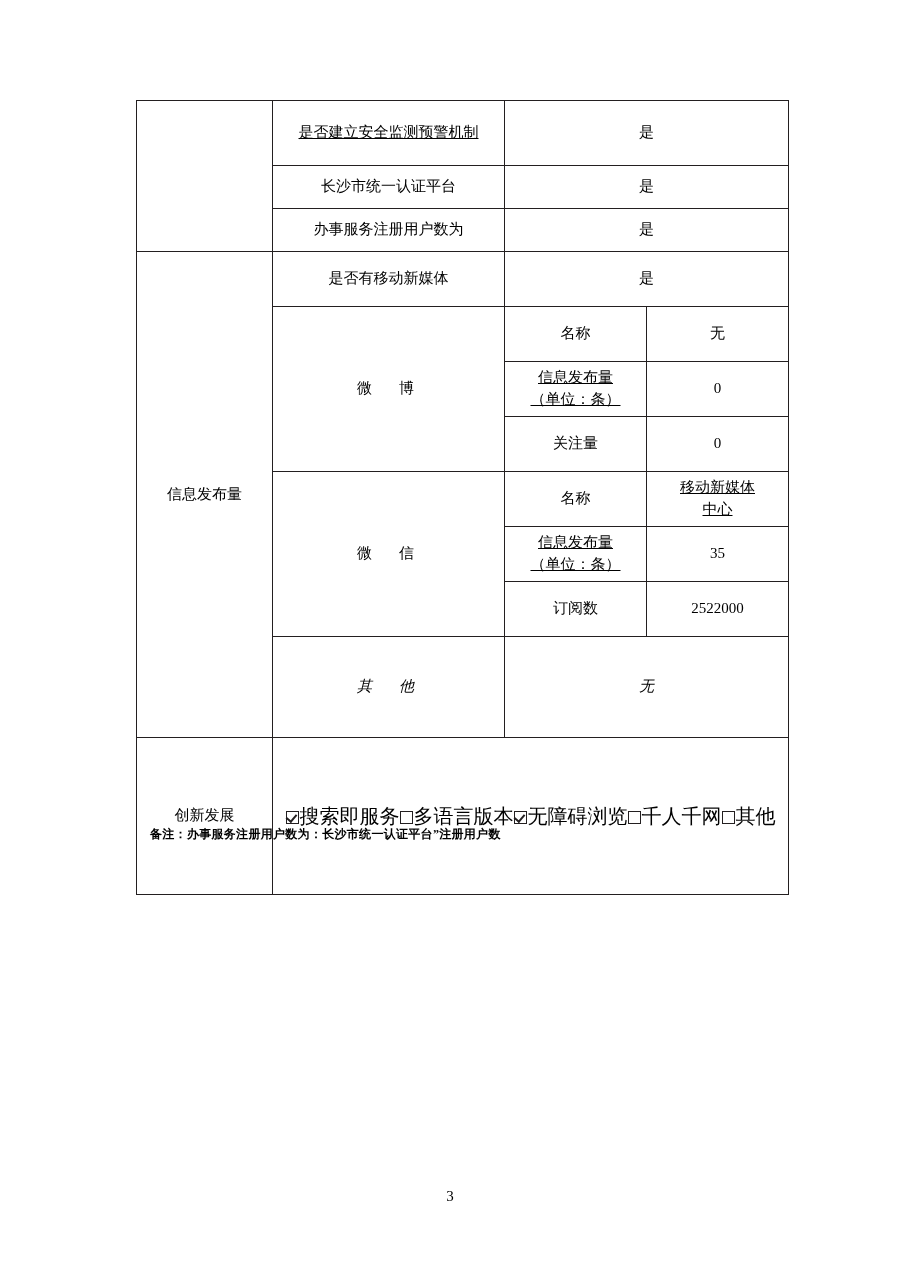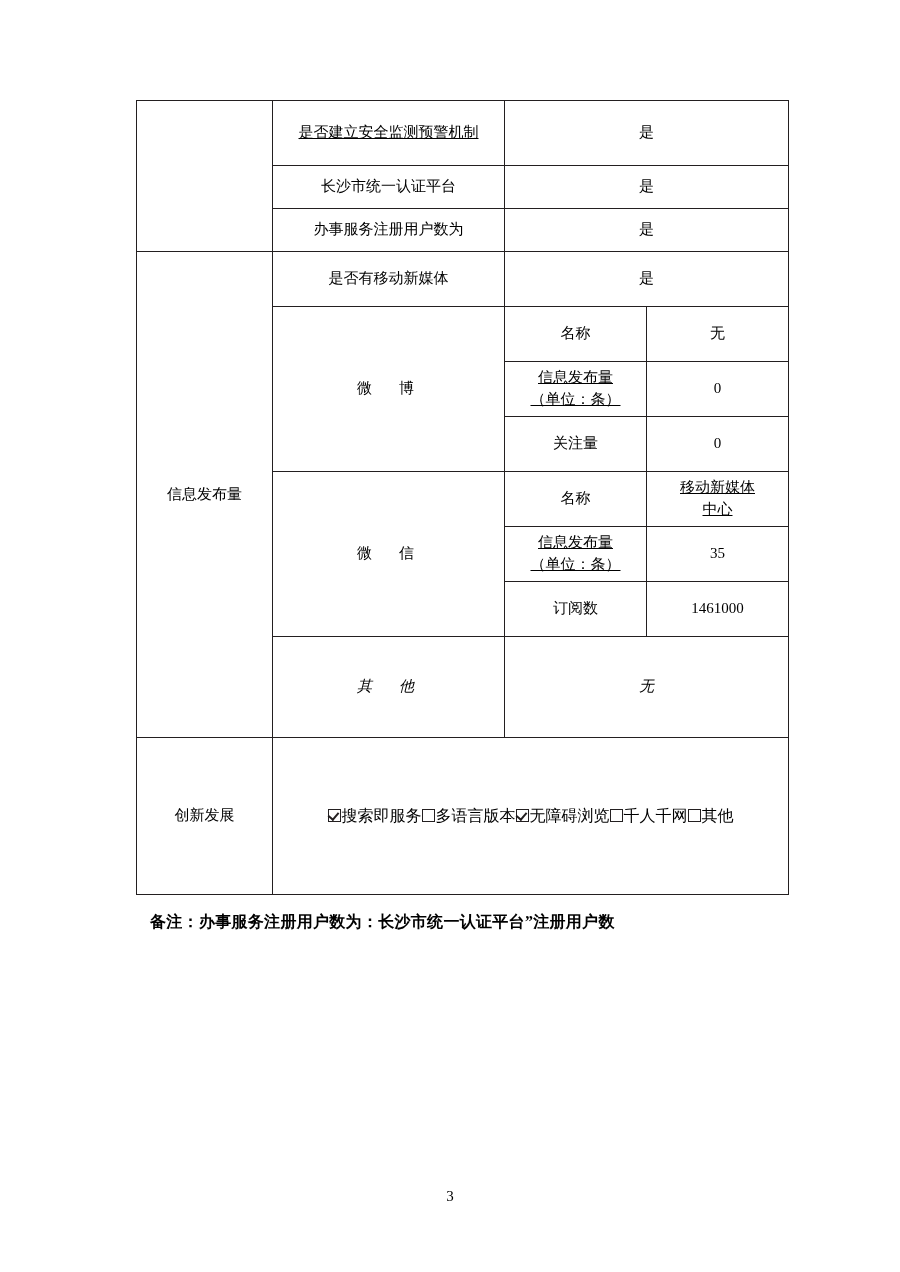--- a/index.html
+++ b/index.html
@@ -48,21 +48,21 @@
 
   .two-line { line-height: 1.5; text-decoration: underline; }
   .spaced { letter-spacing: 6px; }
   .tall-cell { height: 46px; }
   .row-h1 td { height: 56px; }
   .row-h2 td { height: 34px; }
   .row-other td { height: 92px; font-style: italic; }
   .row-innov td { height: 148px; margin-left: 9px; }
 
   .innov-line {
-    font-size: 16px;
+    font-size: 20px;
     white-space: nowrap;
     letter-spacing: 0px;
   }
   .chk {
     display: inline-block;
     width: 13px;
     height: 13px;
     border: 1.4px solid #231f20;
     position: relative;
     vertical-align: -1px;
@@ -79,22 +79,22 @@
     height: 8px;
     border-right: 2px solid #231f20;
     border-bottom: 2px solid #231f20;
     transform: rotate(40deg);
   }
   .opt { margin-right: 0px; }
 
   .note {
     position: absolute;
     left: 150px;
-    top: 912px;
-    font-size: 16px;
+    top: 826px;
+    font-size: 12px;
     font-weight: bold;
     font-family: "Liberation Serif", "DejaVu Serif", serif;
     letter-spacing: 0.3px;
   }
   .page-number {
     position: absolute;
     left: 0;
     top: 1188px;
     width: 900px;
     text-align: center;
@@ -166,21 +166,21 @@
         </tr>
         <tr>
           <td class="tall-cell two-line">
             <div>信息发布量</div>
             <div>（单位：条）</div>
           </td>
           <td>35</td>
         </tr>
         <tr>
           <td class="tall-cell">订阅数</td>
-          <td>1461000</td>
+          <td>2522000</td>
         </tr>
 
         <tr class="row-other">
           <td class="spaced">其　他</td>
           <td colspan="2">无</td>
         </tr>
 
         <tr class="row-innov">
           <td>创新发展</td>
           <td colspan="3">

